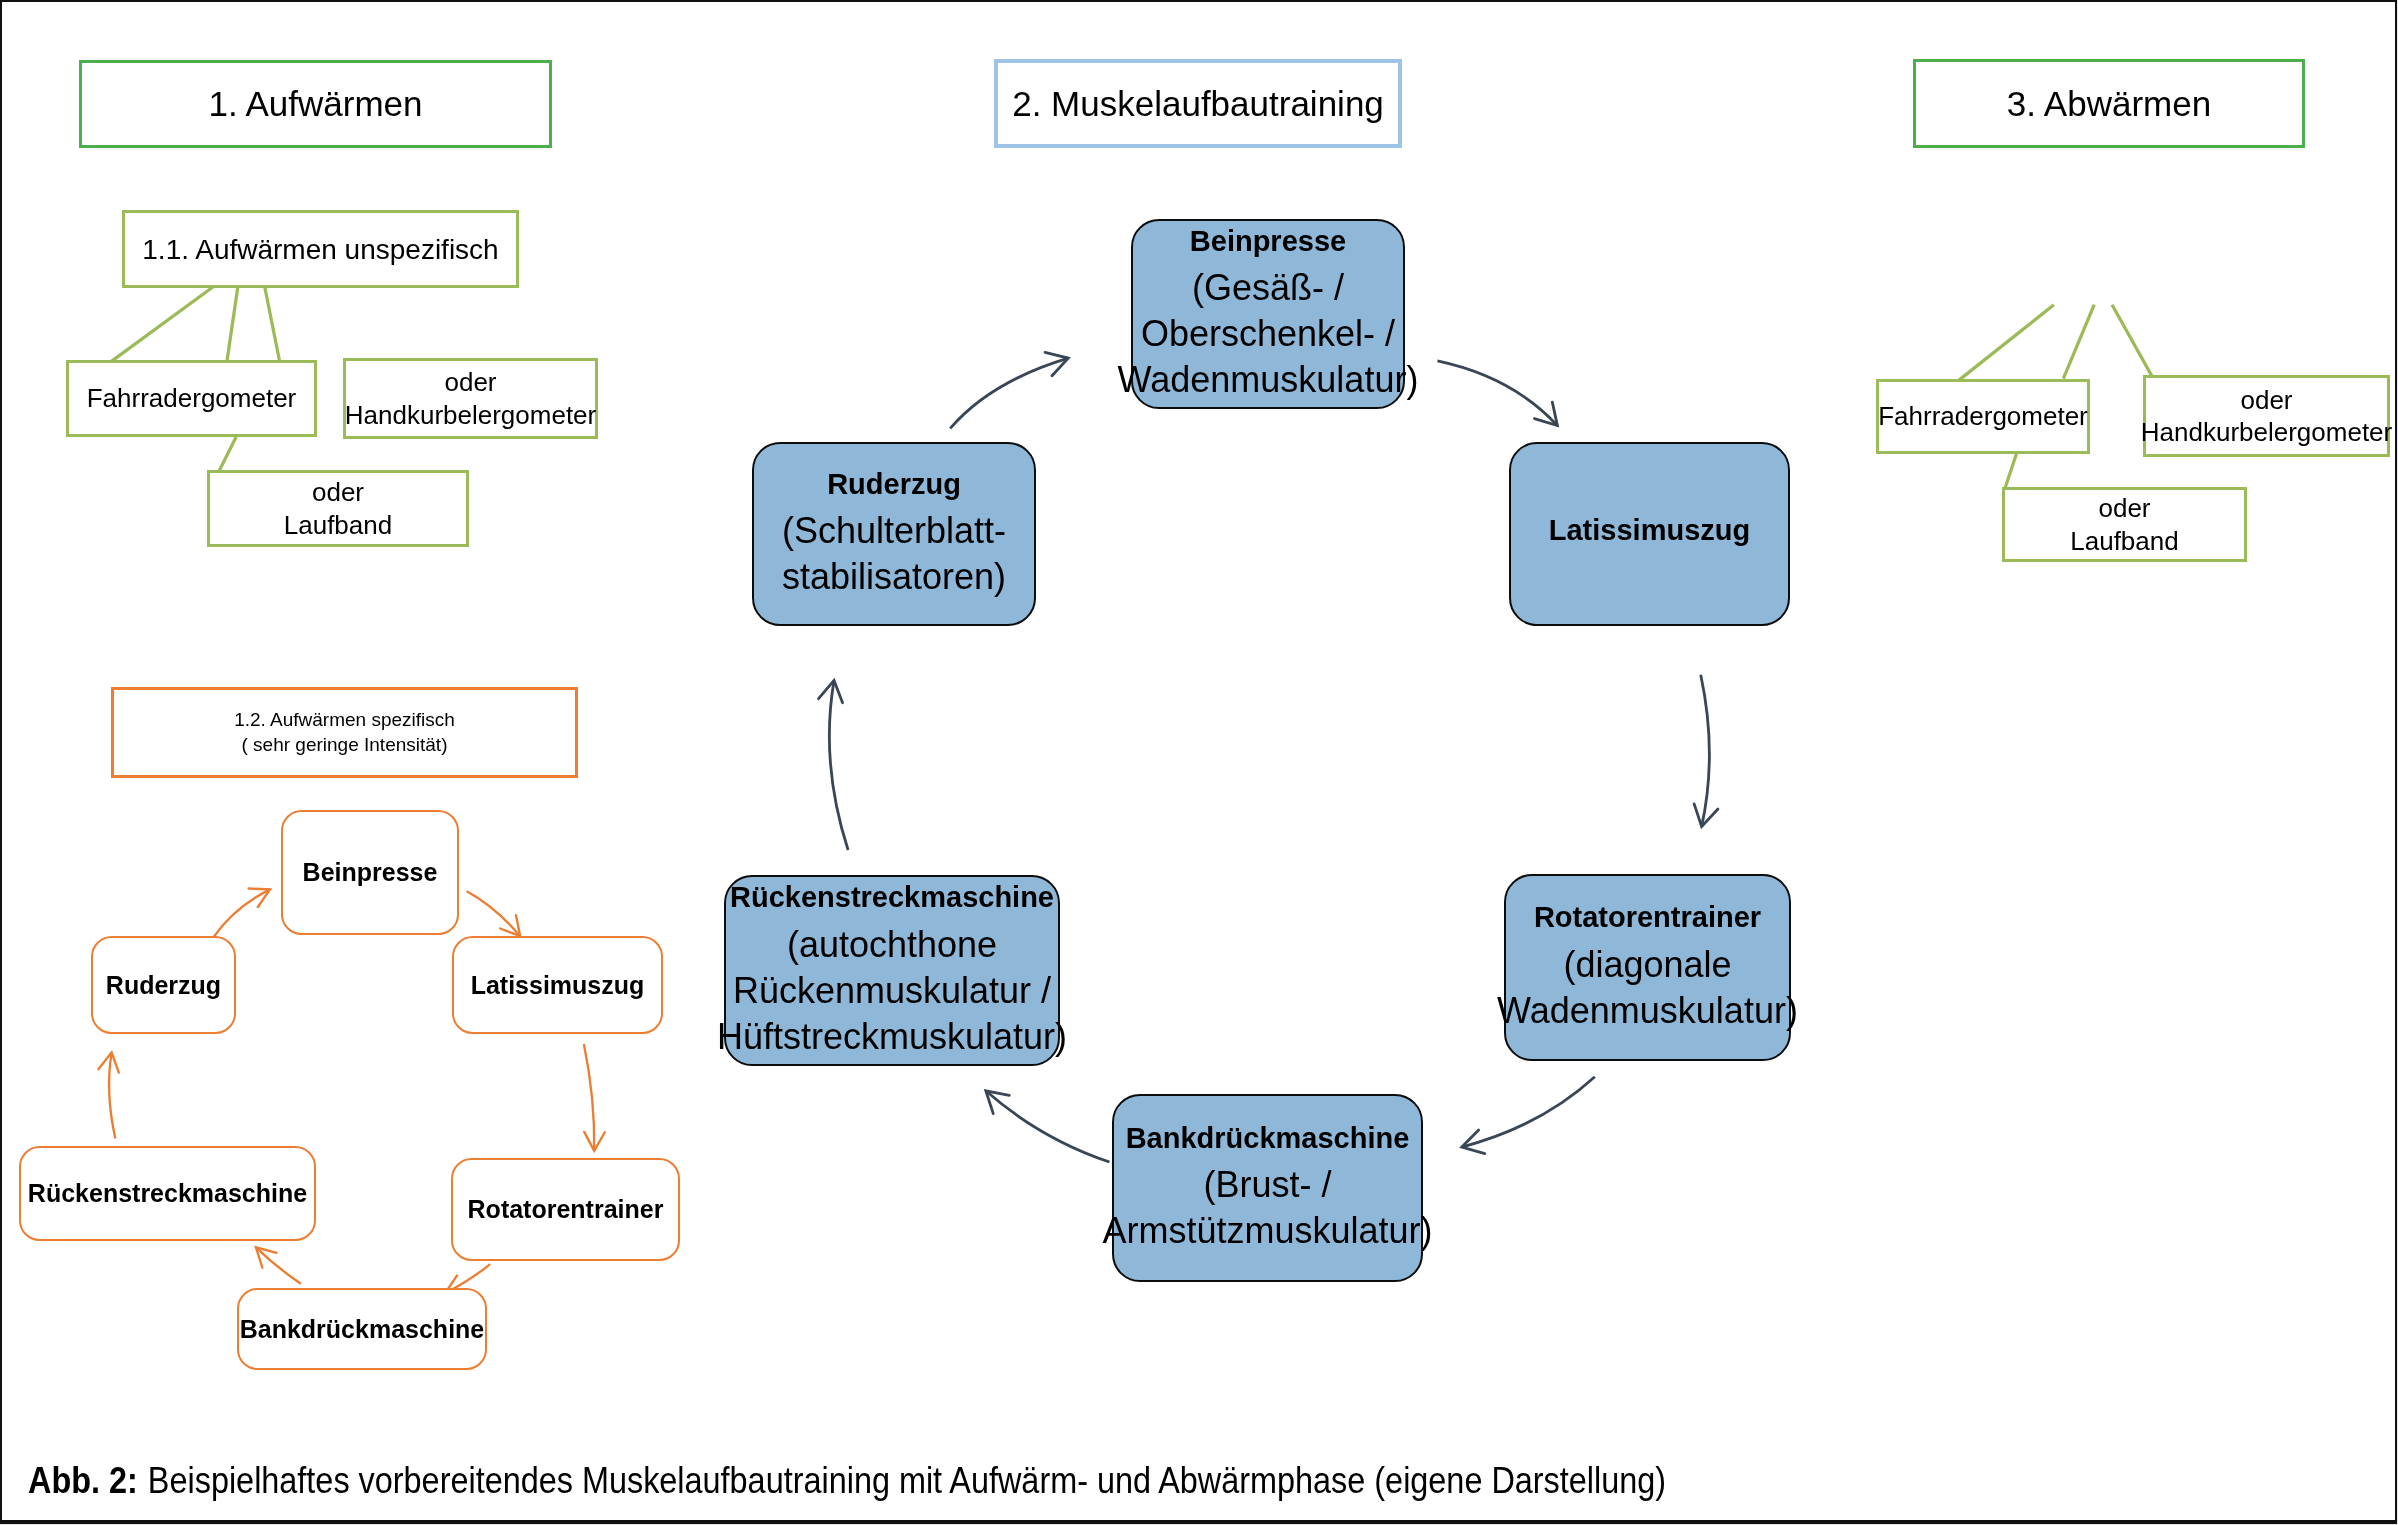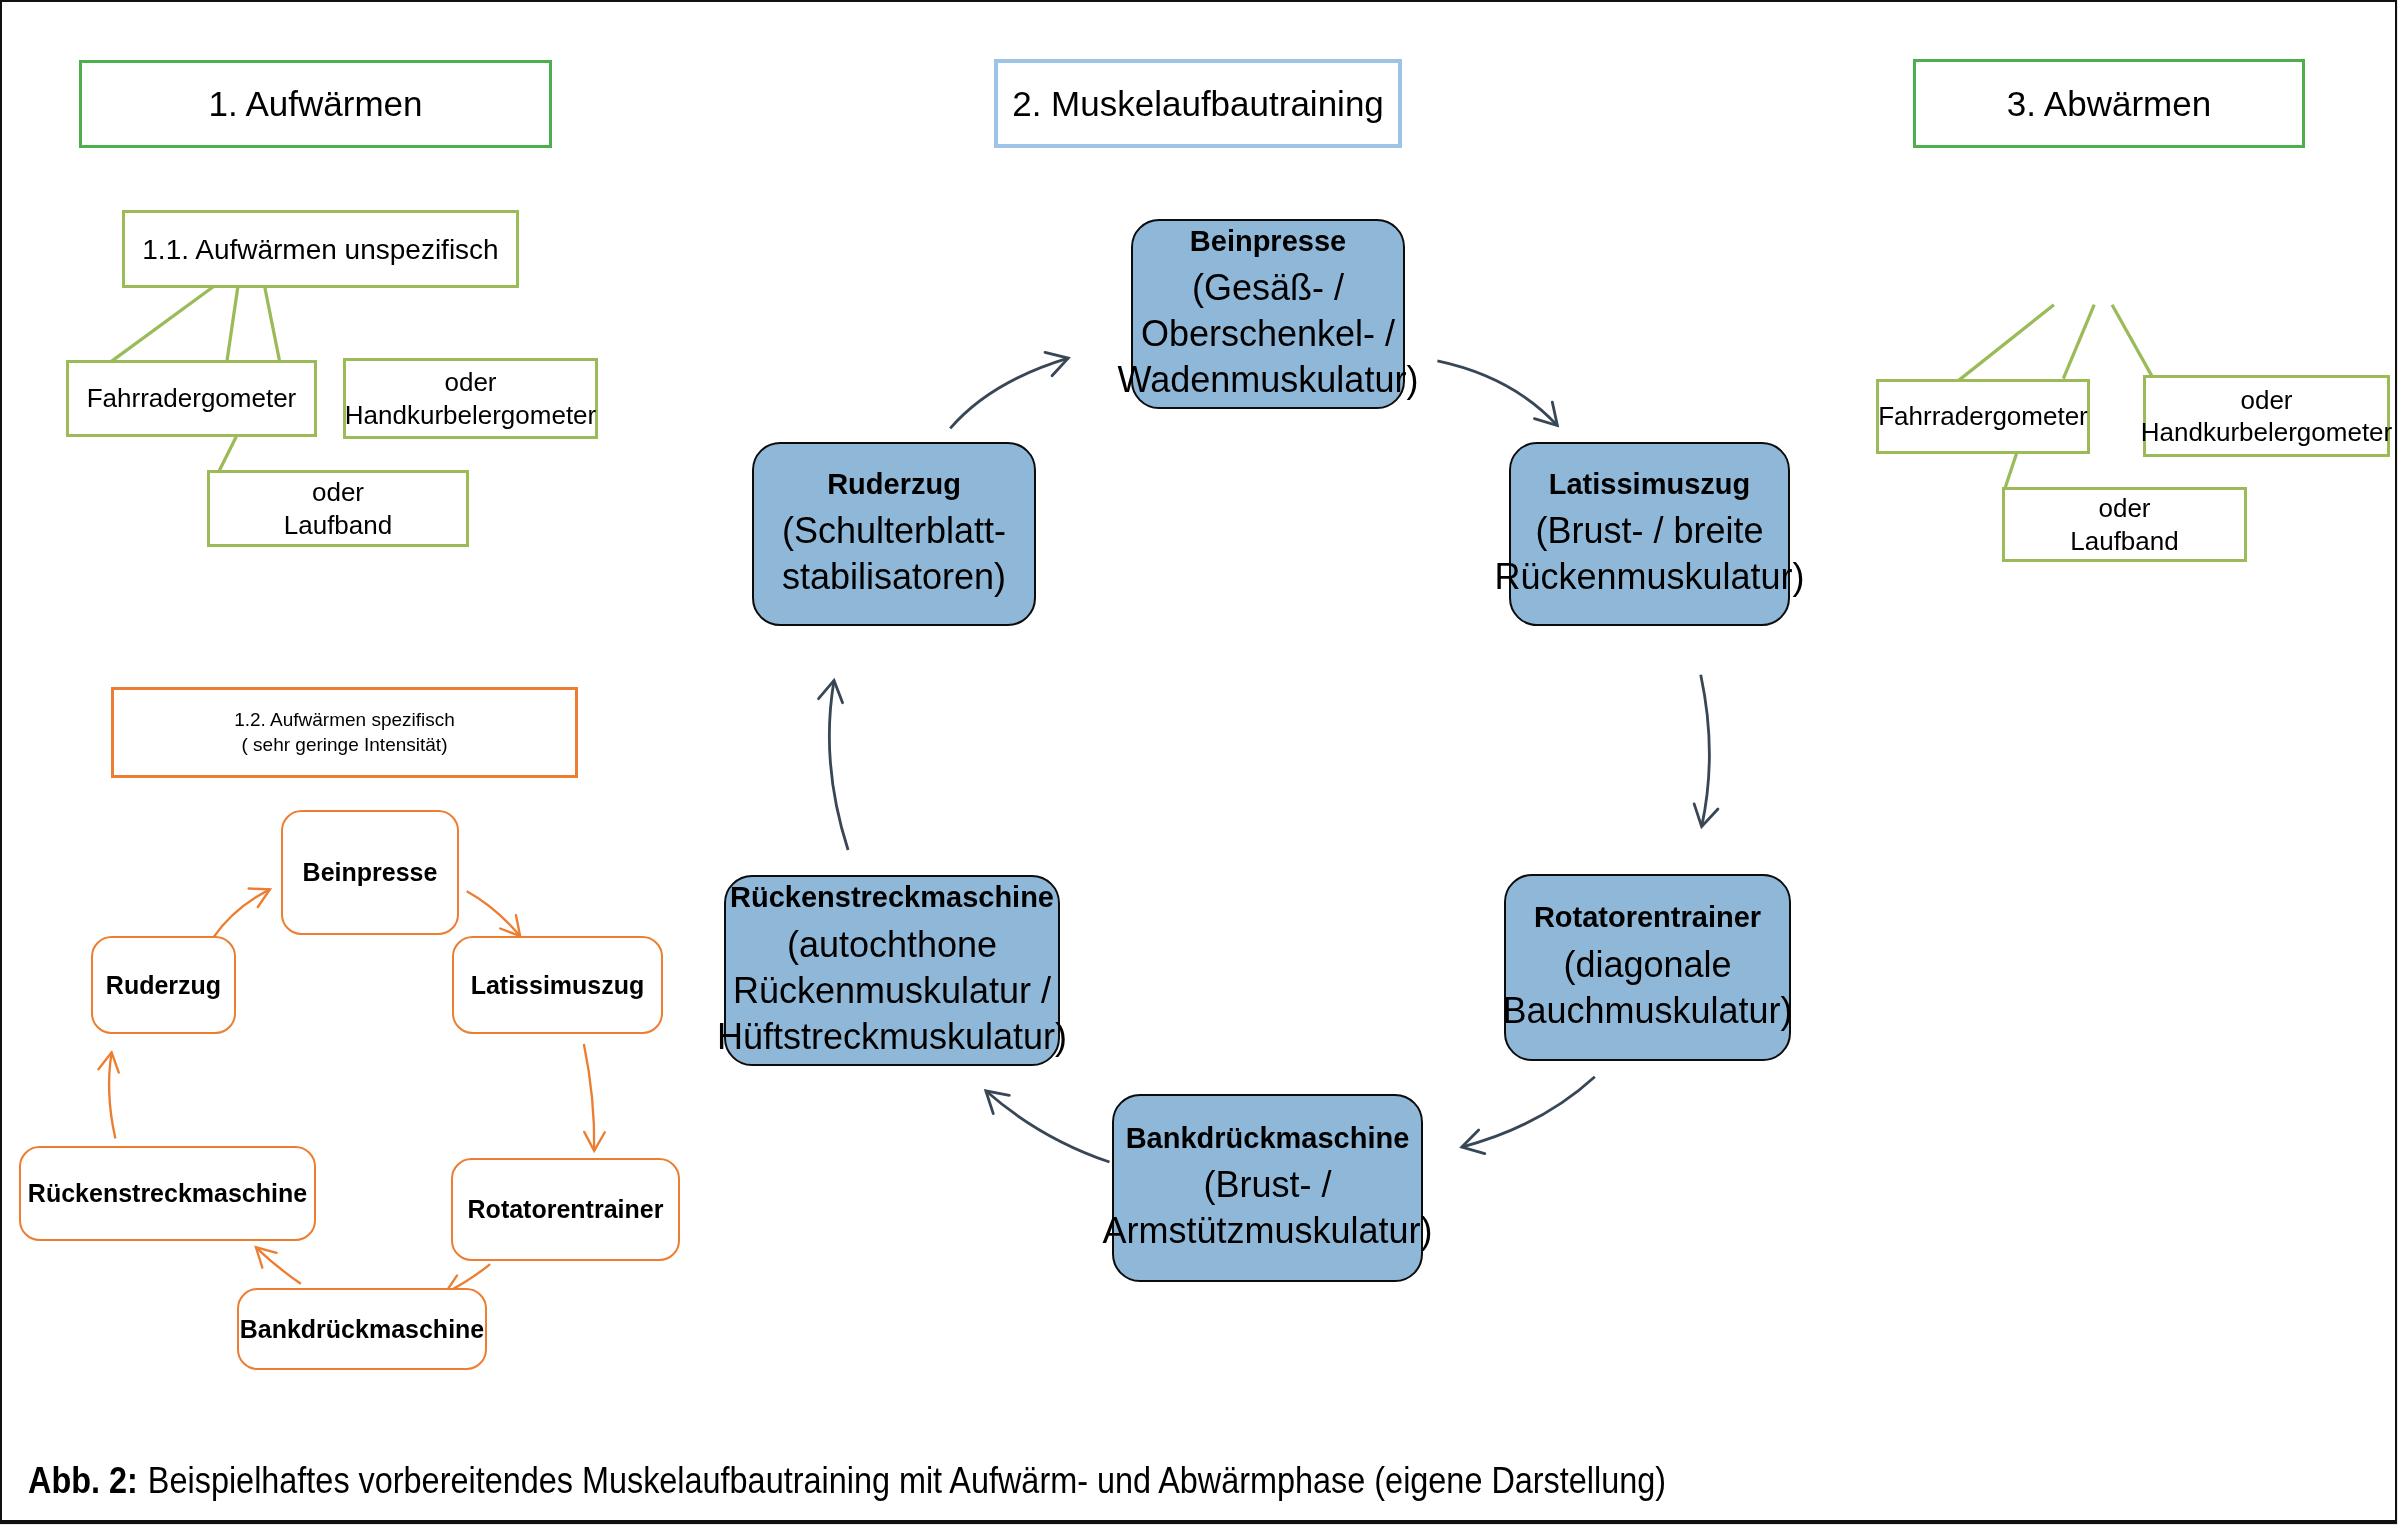--- a/index.html
+++ b/index.html
@@ -141,27 +141,25 @@
   </div>
 
   <div class="abs bluebox" style="left:1129px;top:217px;width:274px;height:190px">
     <div class="bb-title">Beinpresse</div>
     <div class="bb-sub">(Gesäß- /
 Oberschenkel- /
 Wadenmuskulatur)</div>
   </div>
   <div class="abs bluebox" style="left:1507px;top:440px;width:281px;height:184px">
     <div class="bb-title">Latissimuszug</div>
-    <div class="bb-sub">(Brust- / breite
-Rückenmuskulatur)</div>
   </div>
   <div class="abs bluebox" style="left:1502px;top:872px;width:287px;height:187px">
     <div class="bb-title">Rotatorentrainer</div>
     <div class="bb-sub">(diagonale
-Bauchmuskulatur)</div>
+Wadenmuskulatur)</div>
   </div>
   <div class="abs bluebox" style="left:1110px;top:1092px;width:311px;height:188px">
     <div class="bb-title">Bankdrückmaschine</div>
     <div class="bb-sub">(Brust- /
 Armstützmuskulatur)</div>
   </div>
   <div class="abs bluebox" style="left:722px;top:873px;width:336px;height:191px">
     <div class="bb-title">Rückenstreckmaschine</div>
     <div class="bb-sub">(autochthone
 Rückenmuskulatur /

